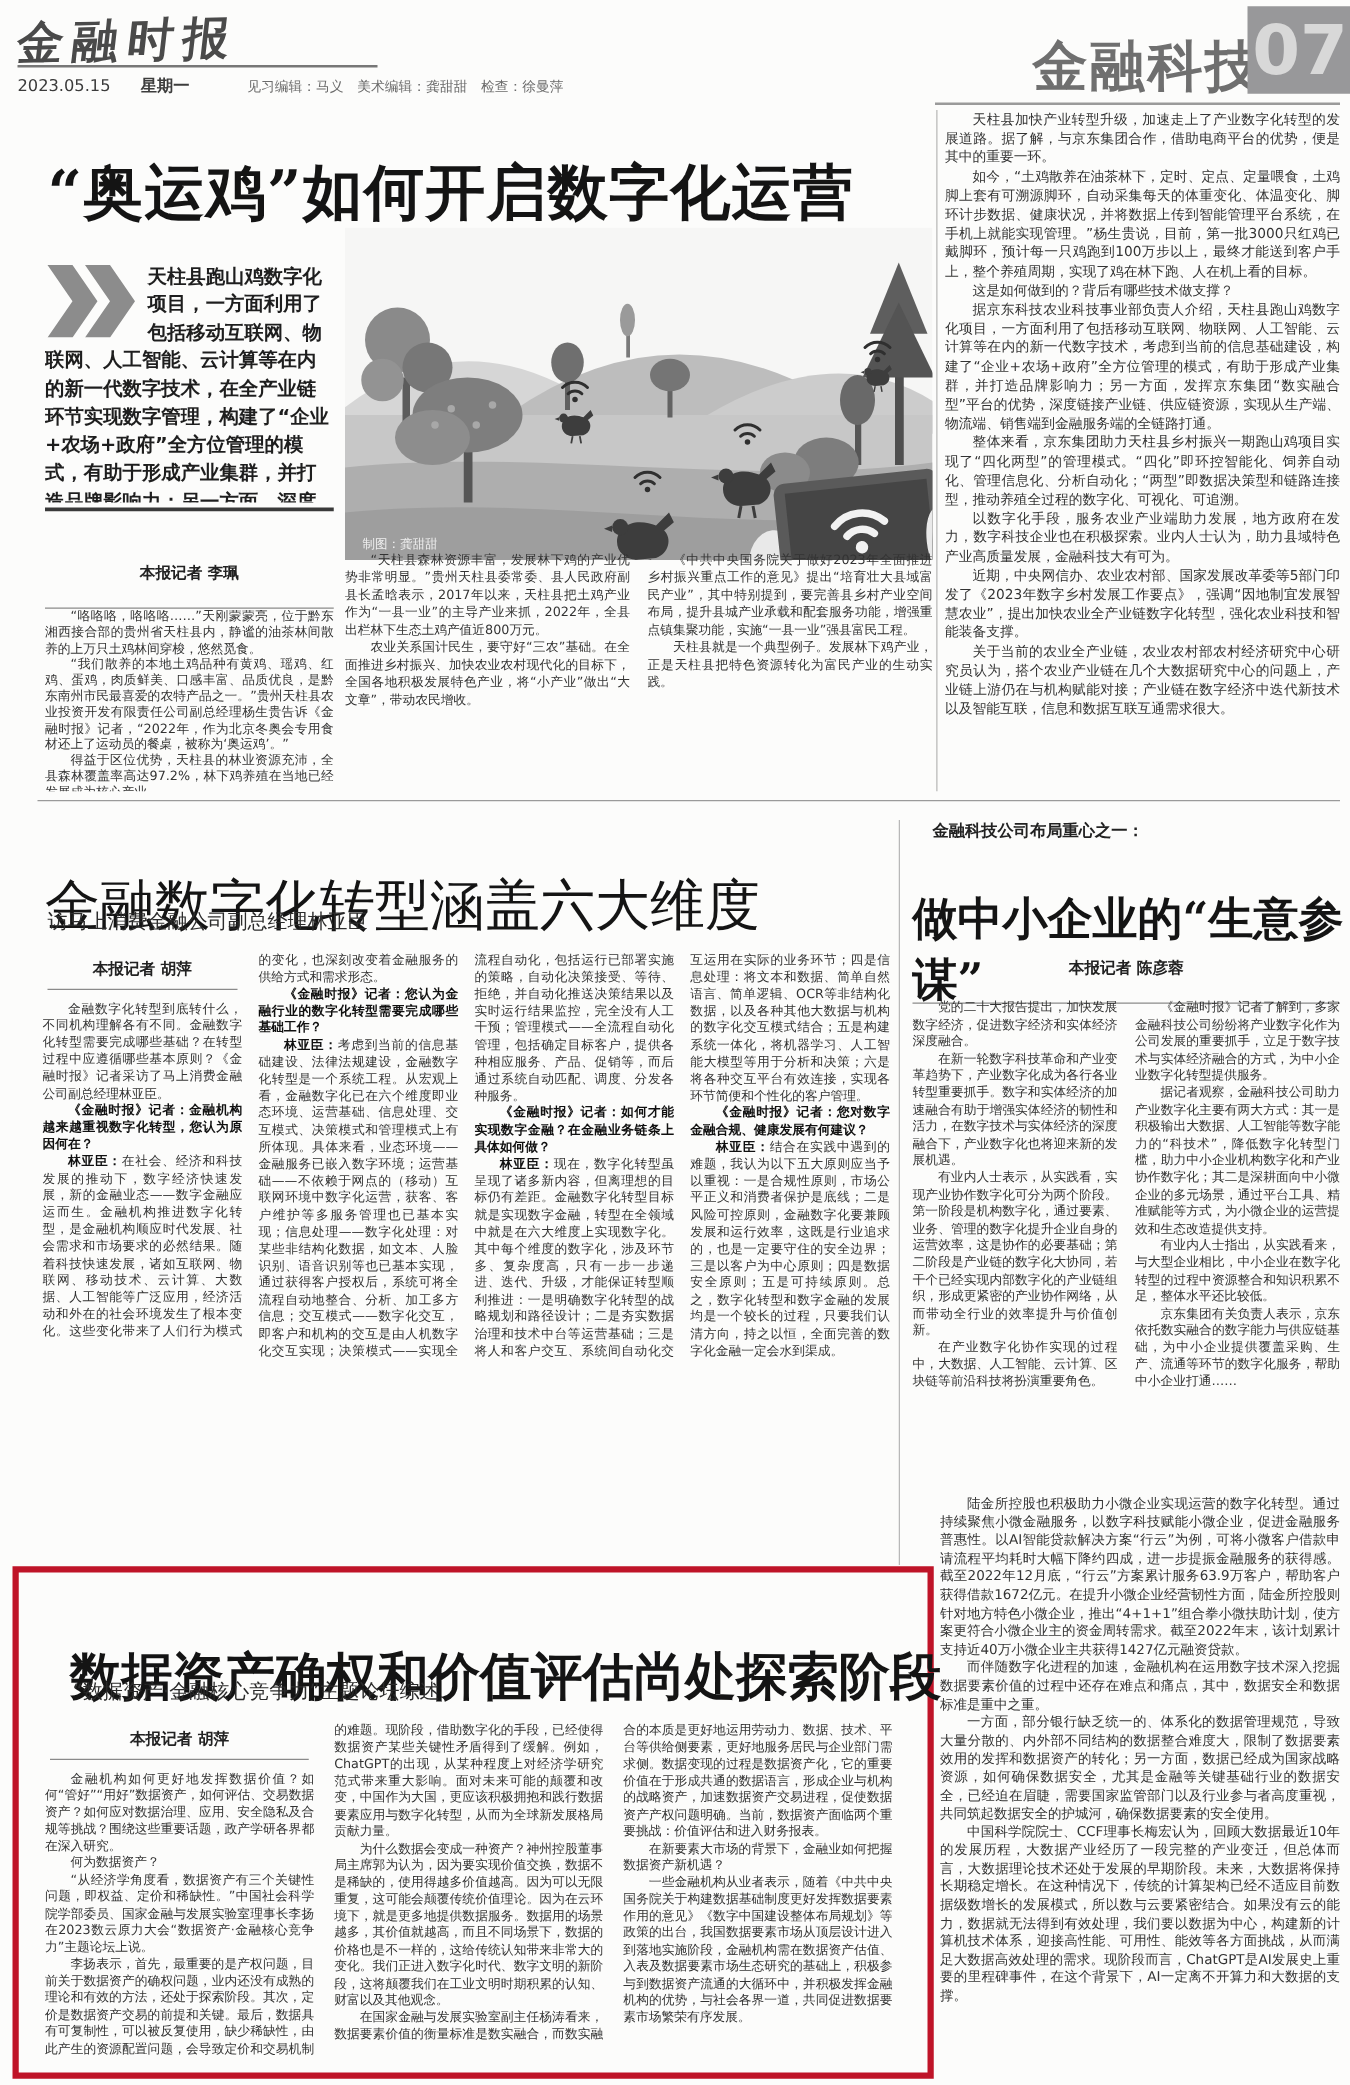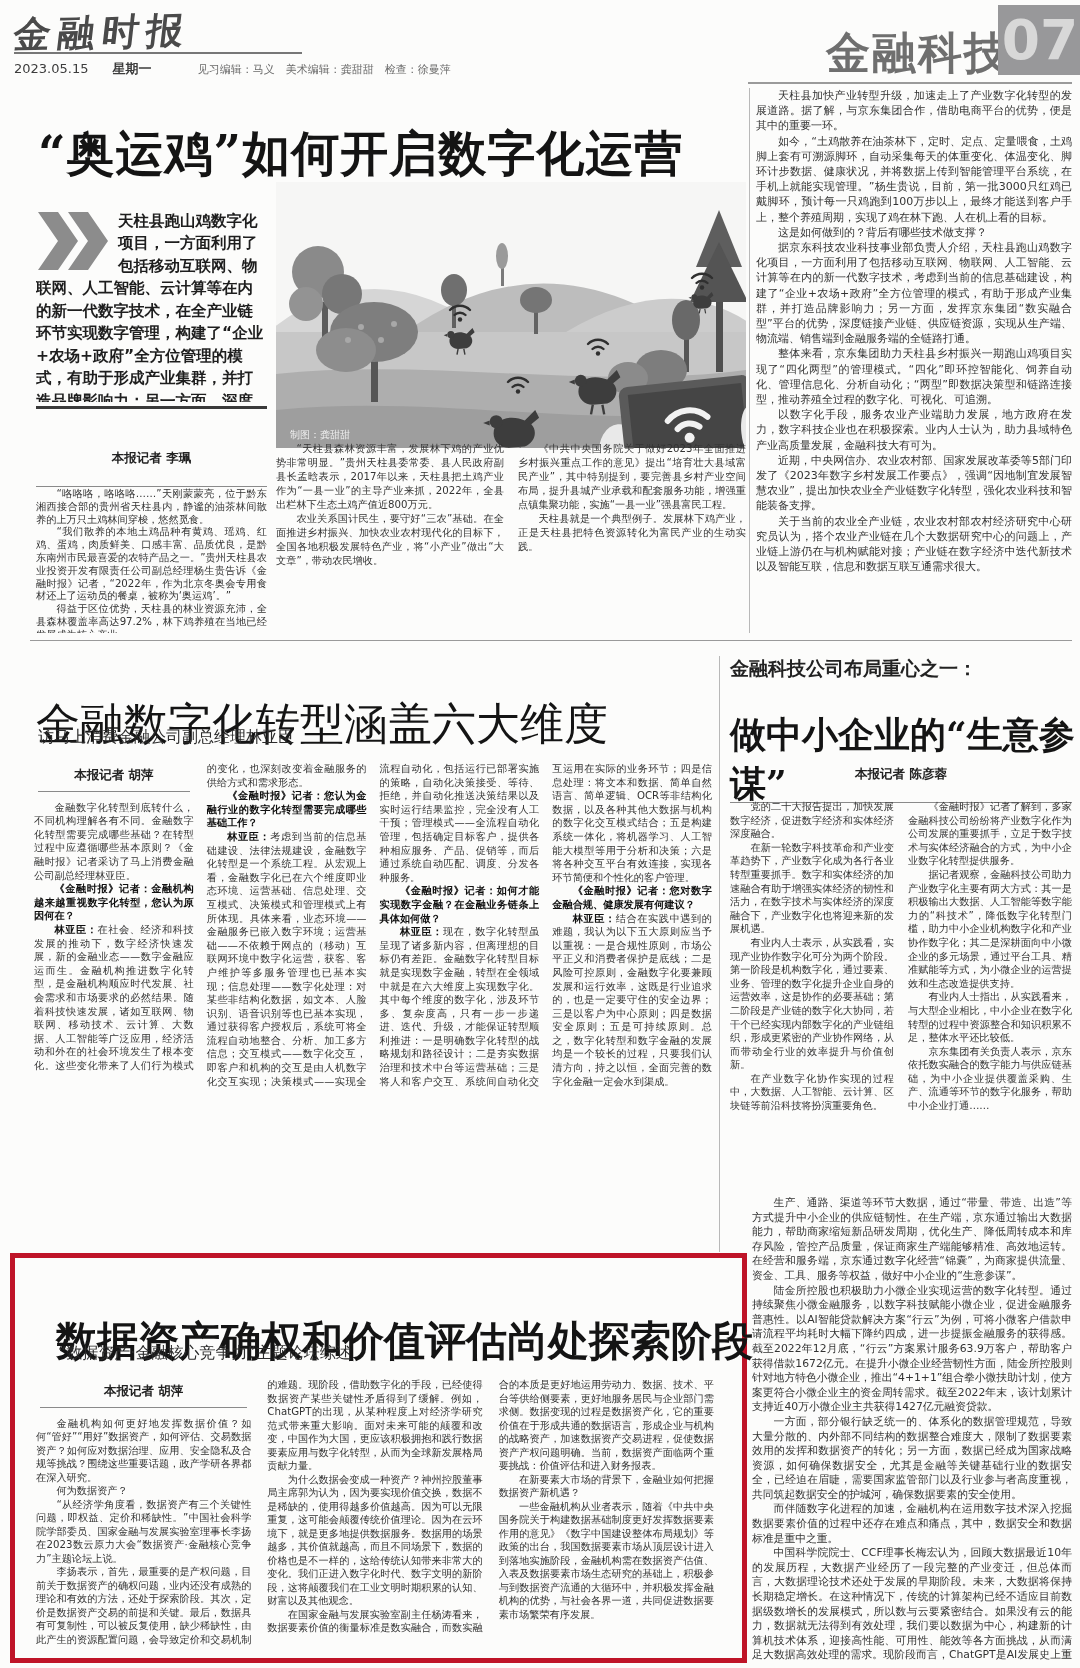--- a/index.html
+++ b/index.html
@@ -33,21 +33,21 @@
   .below-cols{left:276px;top:442px;width:470px;height:191px;column-count:2;column-gap:14px;line-height:14px;}
   .top-right-col{left:756px;top:88px;width:316px;height:545px;font-size:11px;line-height:15.2px;}
   .vrule{background:#b8b8b8;width:1px;}
   
   .mid-headline{left:36px;top:658px;font-family:"DejaVu Serif","Liberation Serif",serif;
                 font-size:44px;font-weight:400;color:#141414;}
   .mid-subtitle{left:38px;top:727px;font-size:16px;color:#2c2c2c;}
   .mid-body{left:34px;top:762px;width:678px;height:490px;column-count:4;column-gap:13px;}
   .byline-block{break-inside:avoid;text-align:center;font-weight:bold;font-size:12.5px;color:#222;
                 border-bottom:1px solid #8a8a8a;padding:6px 6px 9px;margin:0 4px 9px;text-indent:0;}
-  .right-kicker{left:730px;top:656px;font-size:19px;font-weight:600;color:#222;}
+  .right-kicker{left:746px;top:656px;font-size:13px;font-weight:600;color:#222;}
   .right-headline{left:730px;top:681px;font-family:"DejaVu Serif","Liberation Serif",serif;
                   font-size:36px;font-weight:900;color:#141414;}
   .right-byline{left:730px;top:766px;width:342px;}
   .right-body{left:730px;top:800px;width:342px;height:386px;column-count:2;column-gap:14px;}
   .right-cont{left:752px;top:1196px;width:320px;height:464px;font-size:10.8px;line-height:14.6px;}
   
   .red-box{left:10px;top:1253px;width:727px;height:400px;border:5px solid #bf1428;}
   .bottom-headline{left:56px;top:1280px;font-family:"DejaVu Serif","Liberation Serif",serif;
                    font-size:41px;font-weight:900;color:#141414;}
   .bottom-subtitle{left:58px;top:1343px;font-size:16px;color:#2a2a2a;}
@@ -221,24 +221,23 @@
       <p class="para p">党的二十大报告提出，加快发展数字经济，促进数字经济和实体经济深度融合。</p>
       <p class="para p">在新一轮数字科技革命和产业变革趋势下，产业数字化成为各行各业转型重要抓手。数字和实体经济的加速融合有助于增强实体经济的韧性和活力，在数字技术与实体经济的深度融合下，产业数字化也将迎来新的发展机遇。</p>
       <p class="para p">有业内人士表示，从实践看，实现产业协作数字化可分为两个阶段。第一阶段是机构数字化，通过要素、业务、管理的数字化提升企业自身的运营效率，这是协作的必要基础；第二阶段是产业链的数字化大协同，若干个已经实现内部数字化的产业链组织，形成更紧密的产业协作网络，从而带动全行业的效率提升与价值创新。</p>
       <p class="para p">在产业数字化协作实现的过程中，大数据、人工智能、云计算、区块链等前沿科技将扮演重要角色。</p>
       <p class="para p">《金融时报》记者了解到，多家金融科技公司纷纷将产业数字化作为公司发展的重要抓手，立足于数字技术与实体经济融合的方式，为中小企业数字化转型提供服务。</p>
       <p class="para p">据记者观察，金融科技公司助力产业数字化主要有两大方式：其一是积极输出大数据、人工智能等数字能力的“科技术”，降低数字化转型门槛，助力中小企业机构数字化和产业协作数字化；其二是深耕面向中小微企业的多元场景，通过平台工具、精准赋能等方式，为小微企业的运营提效和生态改造提供支持。</p>
       <p class="para p">有业内人士指出，从实践看来，与大型企业相比，中小企业在数字化转型的过程中资源整合和知识积累不足，整体水平还比较低。</p>
       <p class="para p">京东集团有关负责人表示，京东依托数实融合的数字能力与供应链基础，为中小企业提供覆盖采购、生产、流通等环节的数字化服务，帮助中小企业打通……</p>
     </div>
   <div class="abs body-txt right-cont">
-      <p class="para p">生产、通路、渠道等环节大数据，通过“带量、带造、出造”等方式提升中小企业的供应链韧性。在生产端，京东通过输出大数据能力，帮助商家缩短新品研发周期，优化生产、降低周转成本和库存风险，管控产品质量，保证商家生产端能够精准、高效地运转。在经营和服务端，京东通过数字化经营“锦囊”，为商家提供流量、资金、工具、服务等权益，做好中小企业的“生意参谋”。</p>
       <p class="para p">陆金所控股也积极助力小微企业实现运营的数字化转型。通过持续聚焦小微金融服务，以数字科技赋能小微企业，促进金融服务普惠性。以AI智能贷款解决方案“行云”为例，可将小微客户借款申请流程平均耗时大幅下降约四成，进一步提振金融服务的获得感。截至2022年12月底，“行云”方案累计服务63.9万客户，帮助客户获得借款1672亿元。在提升小微企业经营韧性方面，陆金所控股则针对地方特色小微企业，推出“4+1+1”组合拳小微扶助计划，使方案更符合小微企业主的资金周转需求。截至2022年末，该计划累计支持近40万小微企业主共获得1427亿元融资贷款。</p>
+      <p class="para p">而伴随数字化进程的加速，金融机构在运用数字技术深入挖掘数据要素价值的过程中还存在难点和痛点，其中，数据安全和数据标准是重中之重。</p>
       <p class="para p">一方面，部分银行缺乏统一的、体系化的数据管理规范，导致大量分散的、内外部不同结构的数据整合难度大，限制了数据要素效用的发挥和数据资产的转化；另一方面，数据已经成为国家战略资源，如何确保数据安全，尤其是金融等关键基础行业的数据安全，已经迫在眉睫，需要国家监管部门以及行业参与者高度重视，共同筑起数据安全的护城河，确保数据要素的安全使用。</p>
-      <p class="para p">而伴随数字化进程的加速，金融机构在运用数字技术深入挖掘数据要素价值的过程中还存在难点和痛点，其中，数据安全和数据标准是重中之重。</p>
       <p class="para p">中国科学院院士、CCF理事长梅宏认为，回顾大数据最近10年的发展历程，大数据产业经历了一段完整的产业变迁，但总体而言，大数据理论技术还处于发展的早期阶段。未来，大数据将保持长期稳定增长。在这种情况下，传统的计算架构已经不适应目前数据级数增长的发展模式，所以数与云要紧密结合。如果没有云的能力，数据就无法得到有效处理，我们要以数据为中心，构建新的计算机技术体系，迎接高性能、可用性、能效等各方面挑战，从而满足大数据高效处理的需求。现阶段而言，ChatGPT是AI发展史上重要的里程碑事件，在这个背景下，AI一定离不开算力和大数据的支撑。</p>
     </div>
 
   <div class="abs red-box"></div>
   <h2 class="abs bottom-headline">数据资产确权和价值评估尚处探索阶段</h2>
   <div class="abs bottom-subtitle">“数据资产·金融核心竞争力”主题论坛综述</div>
   <div class="abs body-txt bottom-body">
     <div class="byline-block">本报记者 胡萍</div>
     <div>
         <p class="para p">金融机构如何更好地发挥数据价值？如何“管好”“用好”数据资产，如何评估、交易数据资产？如何应对数据治理、应用、安全隐私及合规等挑战？围绕这些重要话题，政产学研各界都在深入研究。</p>

